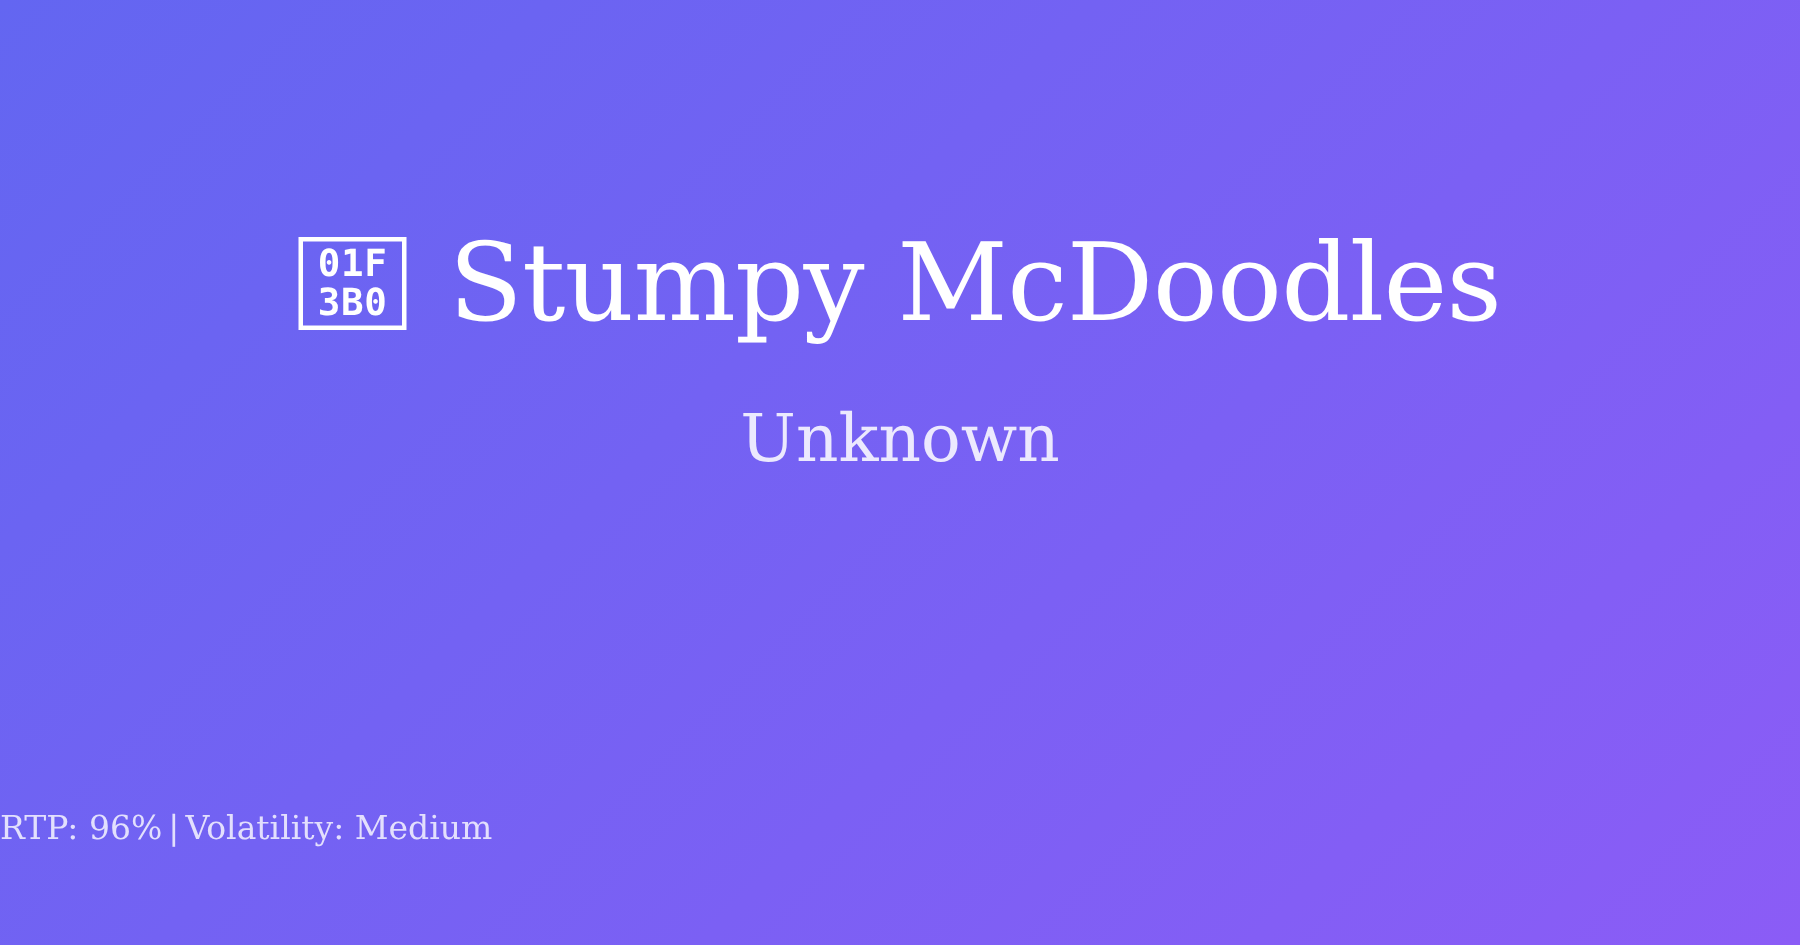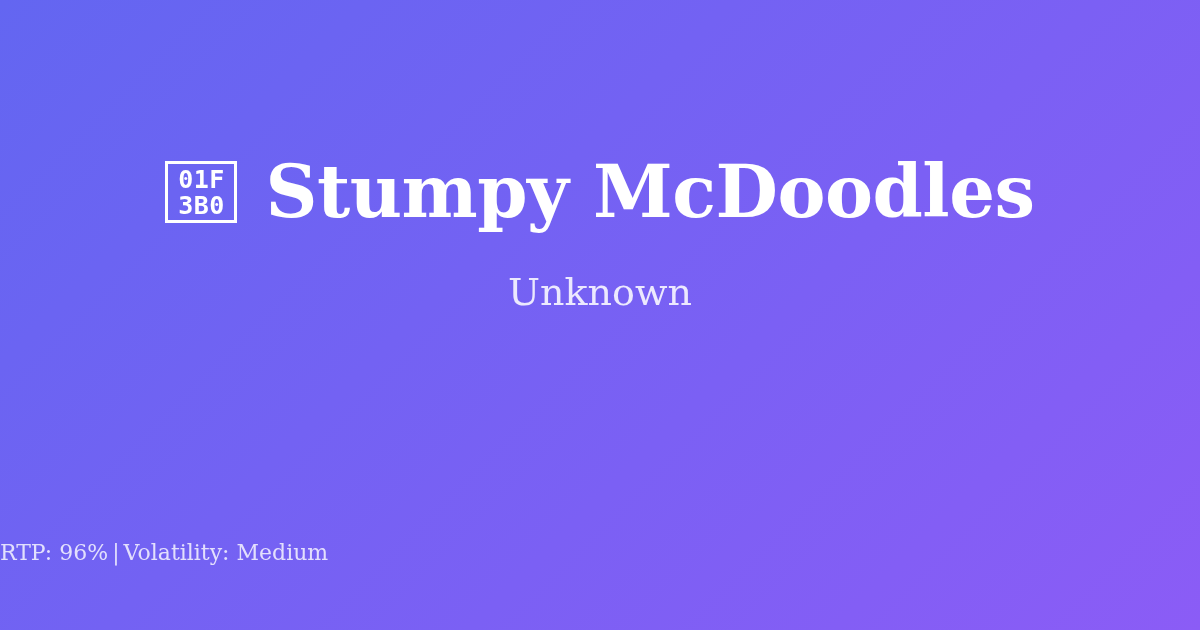--- a/index.html
+++ b/index.html
@@ -66,33 +66,33 @@
     font-size: 25px;
     font-weight: 700;
     letter-spacing: 0.5px;
     color: #ffffff;
     padding: 2px 2px 1px 2px;
   }
   .glyph-box .hexrow { display: block; height: 26px; line-height: 26px; }
 
   .card-title {
     font-family: "DejaVu Serif", "Liberation Serif", serif;
-    font-weight: 700;
+    font-weight: 400;
     font-size: 72px;
     line-height: 1.06;
     color: #ffffff;
     white-space: nowrap;
     letter-spacing: -0.5px;
   }
 
   .card-subtitle {
     margin-top: 40px;
     font-family: "DejaVu Serif", "Liberation Serif", serif;
     font-weight: 400;
-    font-size: 38px;
+    font-size: 44px;
     line-height: 1.2;
     color: rgba(255, 255, 255, 0.86);
     text-align: center;
     white-space: nowrap;
   }
 
   
   .card-footer {
     position: absolute;
     left: 0;

